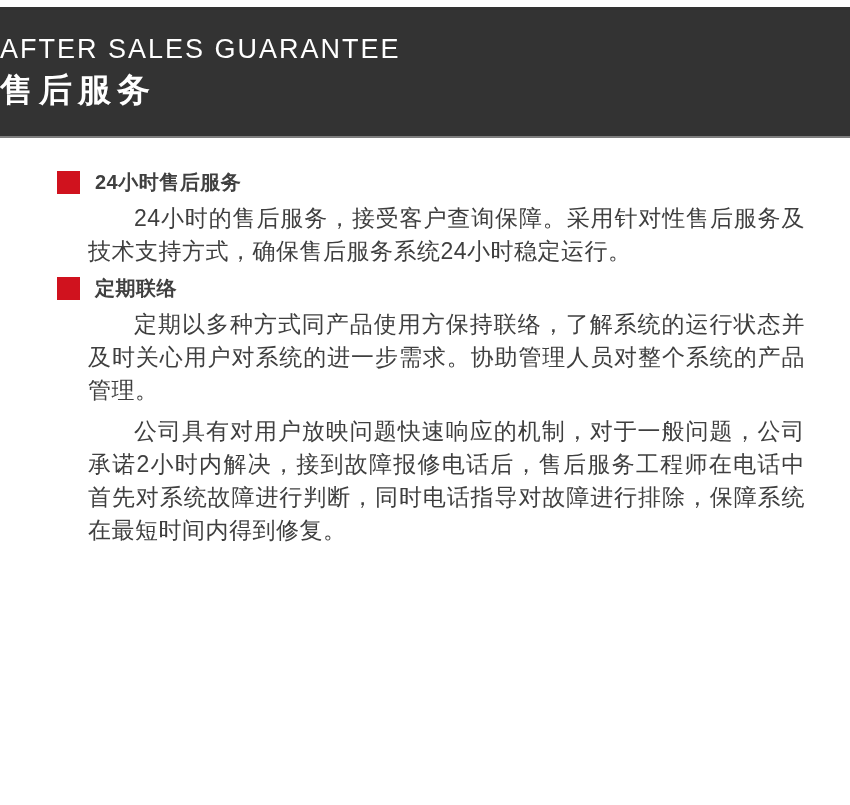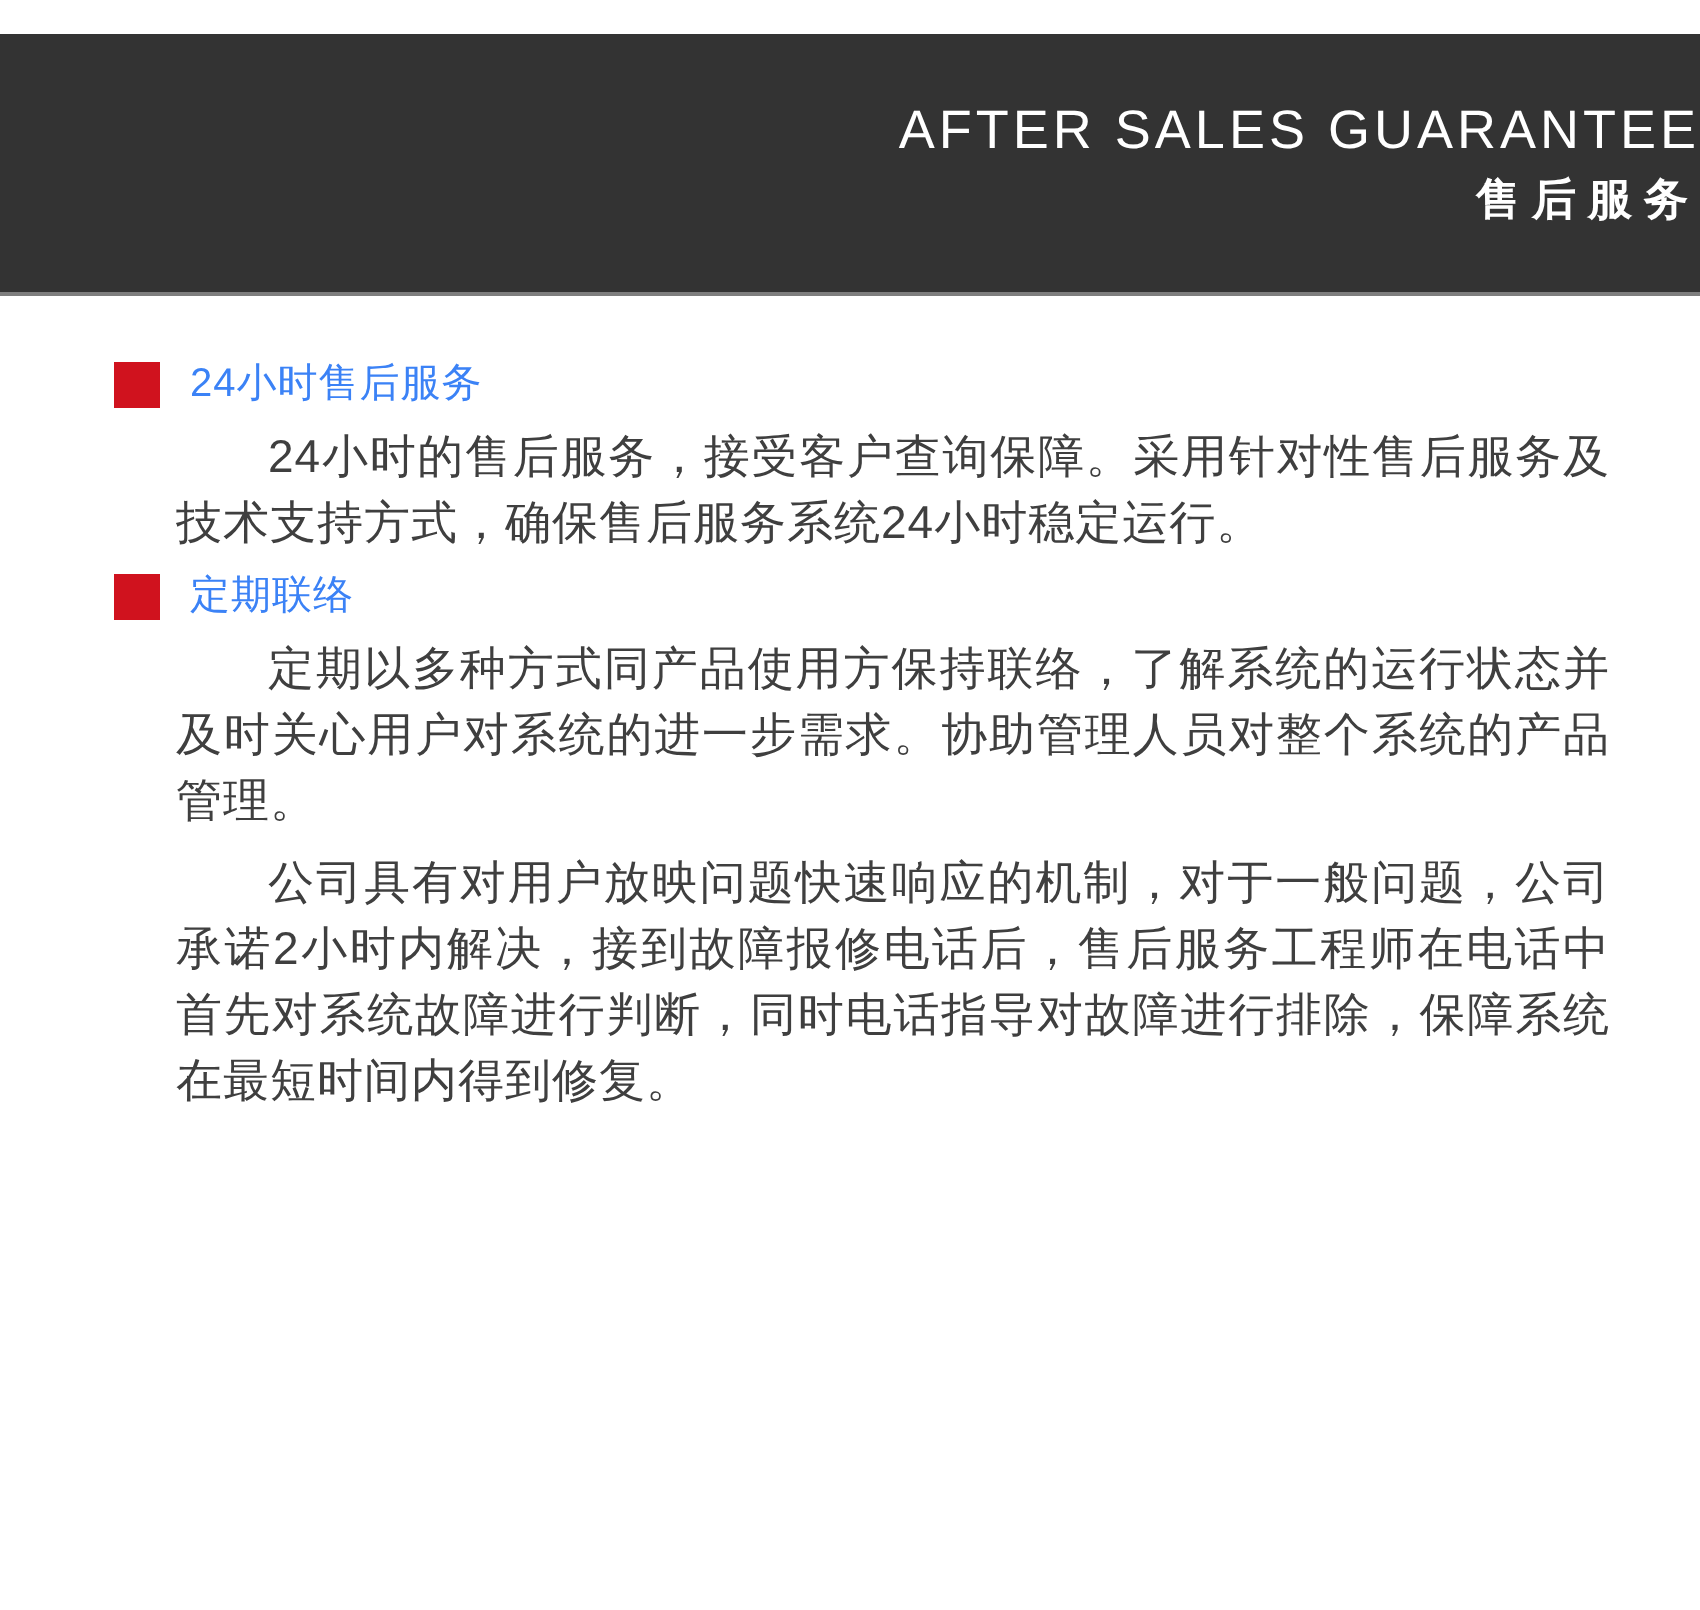--- a/index.html
+++ b/index.html
@@ -5,40 +5,40 @@
   * { box-sizing: border-box; }
   html, body { margin: 0; padding: 0; }
   body {
     width: 850px;
     height: 805px;
     background: #ffffff;
     font-family: "Liberation Sans", "DejaVu Sans", sans-serif;
     overflow: hidden;
   }
   .banner {
-    margin-top: 17px;
+    margin-top: 7px;
     height: 131px;
     width: 100%;
     background: #333333;
     border-bottom: 2px solid #7e7e7e;
     display: flex;
     flex-direction: column;
     justify-content: center;
-    align-items: flex-end;
+    align-items: flex-start;
   }
   .banner-en {
     color: #ffffff;
     font-size: 27px;
     font-weight: 400;
     letter-spacing: 2px;
     line-height: 1.1;
   }
   .banner-zh {
     color: #ffffff;
-    font-size: 22px;
+    font-size: 33px;
     font-weight: 700;
     letter-spacing: 6px;
     margin-top: 8px;
     line-height: 1.1;
   }
   .content {
     padding: 32px 45px 0 57px;
   }
   .section { margin-bottom: 8px; }
   .section-heading {
@@ -50,22 +50,22 @@
   }
   .bullet {
     width: 23px;
     height: 23px;
     flex: none;
     background: #d0121e;
   }
   .section-title {
     margin: 0;
     font-size: 20px;
-    font-weight: 400;
-    color: #3b82f6;
+    font-weight: 700;
+    color: #404040;
     letter-spacing: 0.5px;
     line-height: 24px;
   }
   .section-body { margin-left: 31px; }
   .section-body p {
     margin: 0;
     font-size: 23px;
     line-height: 33px;
     color: #3f3f3f;
     text-indent: 2em;

